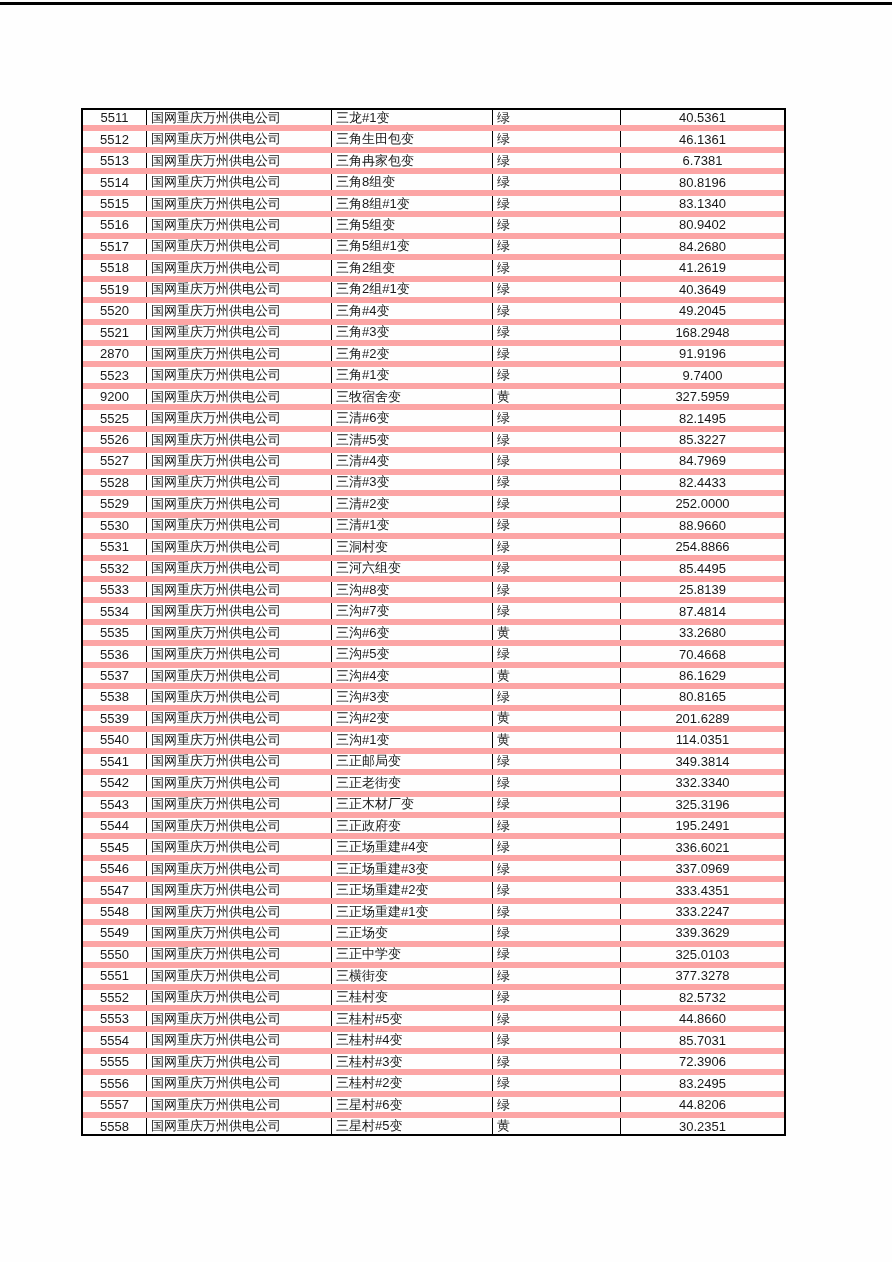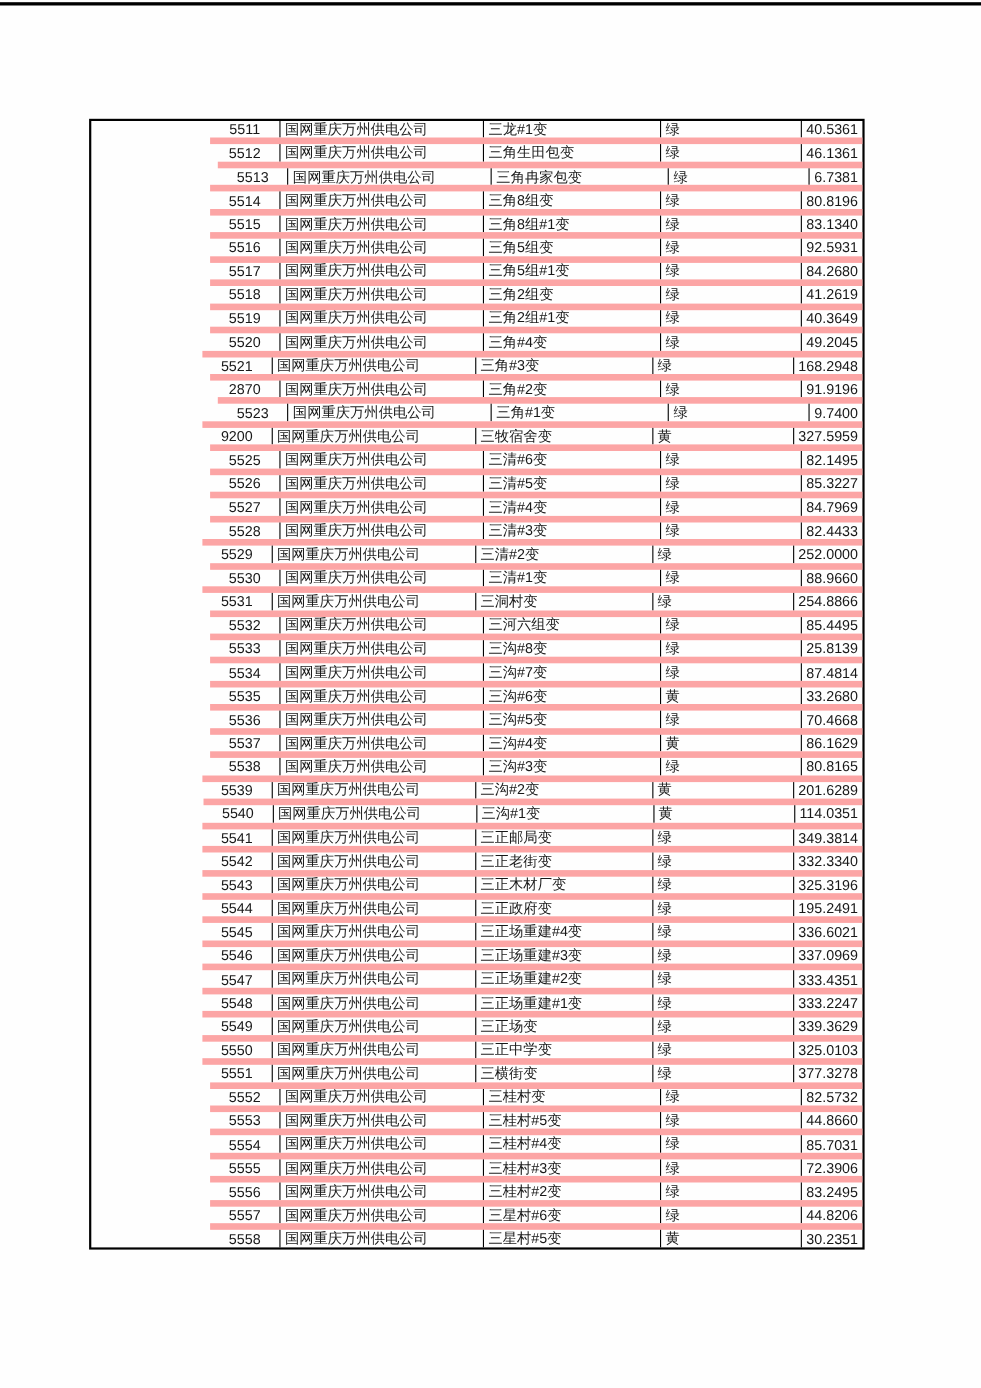--- a/index.html
+++ b/index.html
@@ -27,21 +27,20 @@
     position: absolute;
     left: 81px;
     top: 108px;
     width: 705px;
     height: 1028px;
     border: 2px solid #000000;
     box-sizing: border-box;
     display: flex;
     flex-direction: column;
     background: #fefefe;
-    align-items: flex-end;
   }
   .tr {
     flex: 1 1 0;
     display: flex;
     align-items: stretch;
     border-top: 6px solid #fca5a5;
     min-height: 0;
   }
   .tr:first-child {
     border-top: none;
@@ -102,21 +101,21 @@
         <div class="td c-comp">国网重庆万州供电公司</div>
         <div class="td c-name">三角8组#1变</div>
         <div class="td c-stat">绿</div>
         <div class="td c-val">83.1340</div>
       </div>
       <div class="tr">
         <div class="td c-id">5516</div>
         <div class="td c-comp">国网重庆万州供电公司</div>
         <div class="td c-name">三角5组变</div>
         <div class="td c-stat">绿</div>
-        <div class="td c-val">92.5931</div>
+        <div class="td c-val">80.9402</div>
       </div>
       <div class="tr">
         <div class="td c-id">5517</div>
         <div class="td c-comp">国网重庆万州供电公司</div>
         <div class="td c-name">三角5组#1变</div>
         <div class="td c-stat">绿</div>
         <div class="td c-val">84.2680</div>
       </div>
       <div class="tr">
         <div class="td c-id">5518</div>

